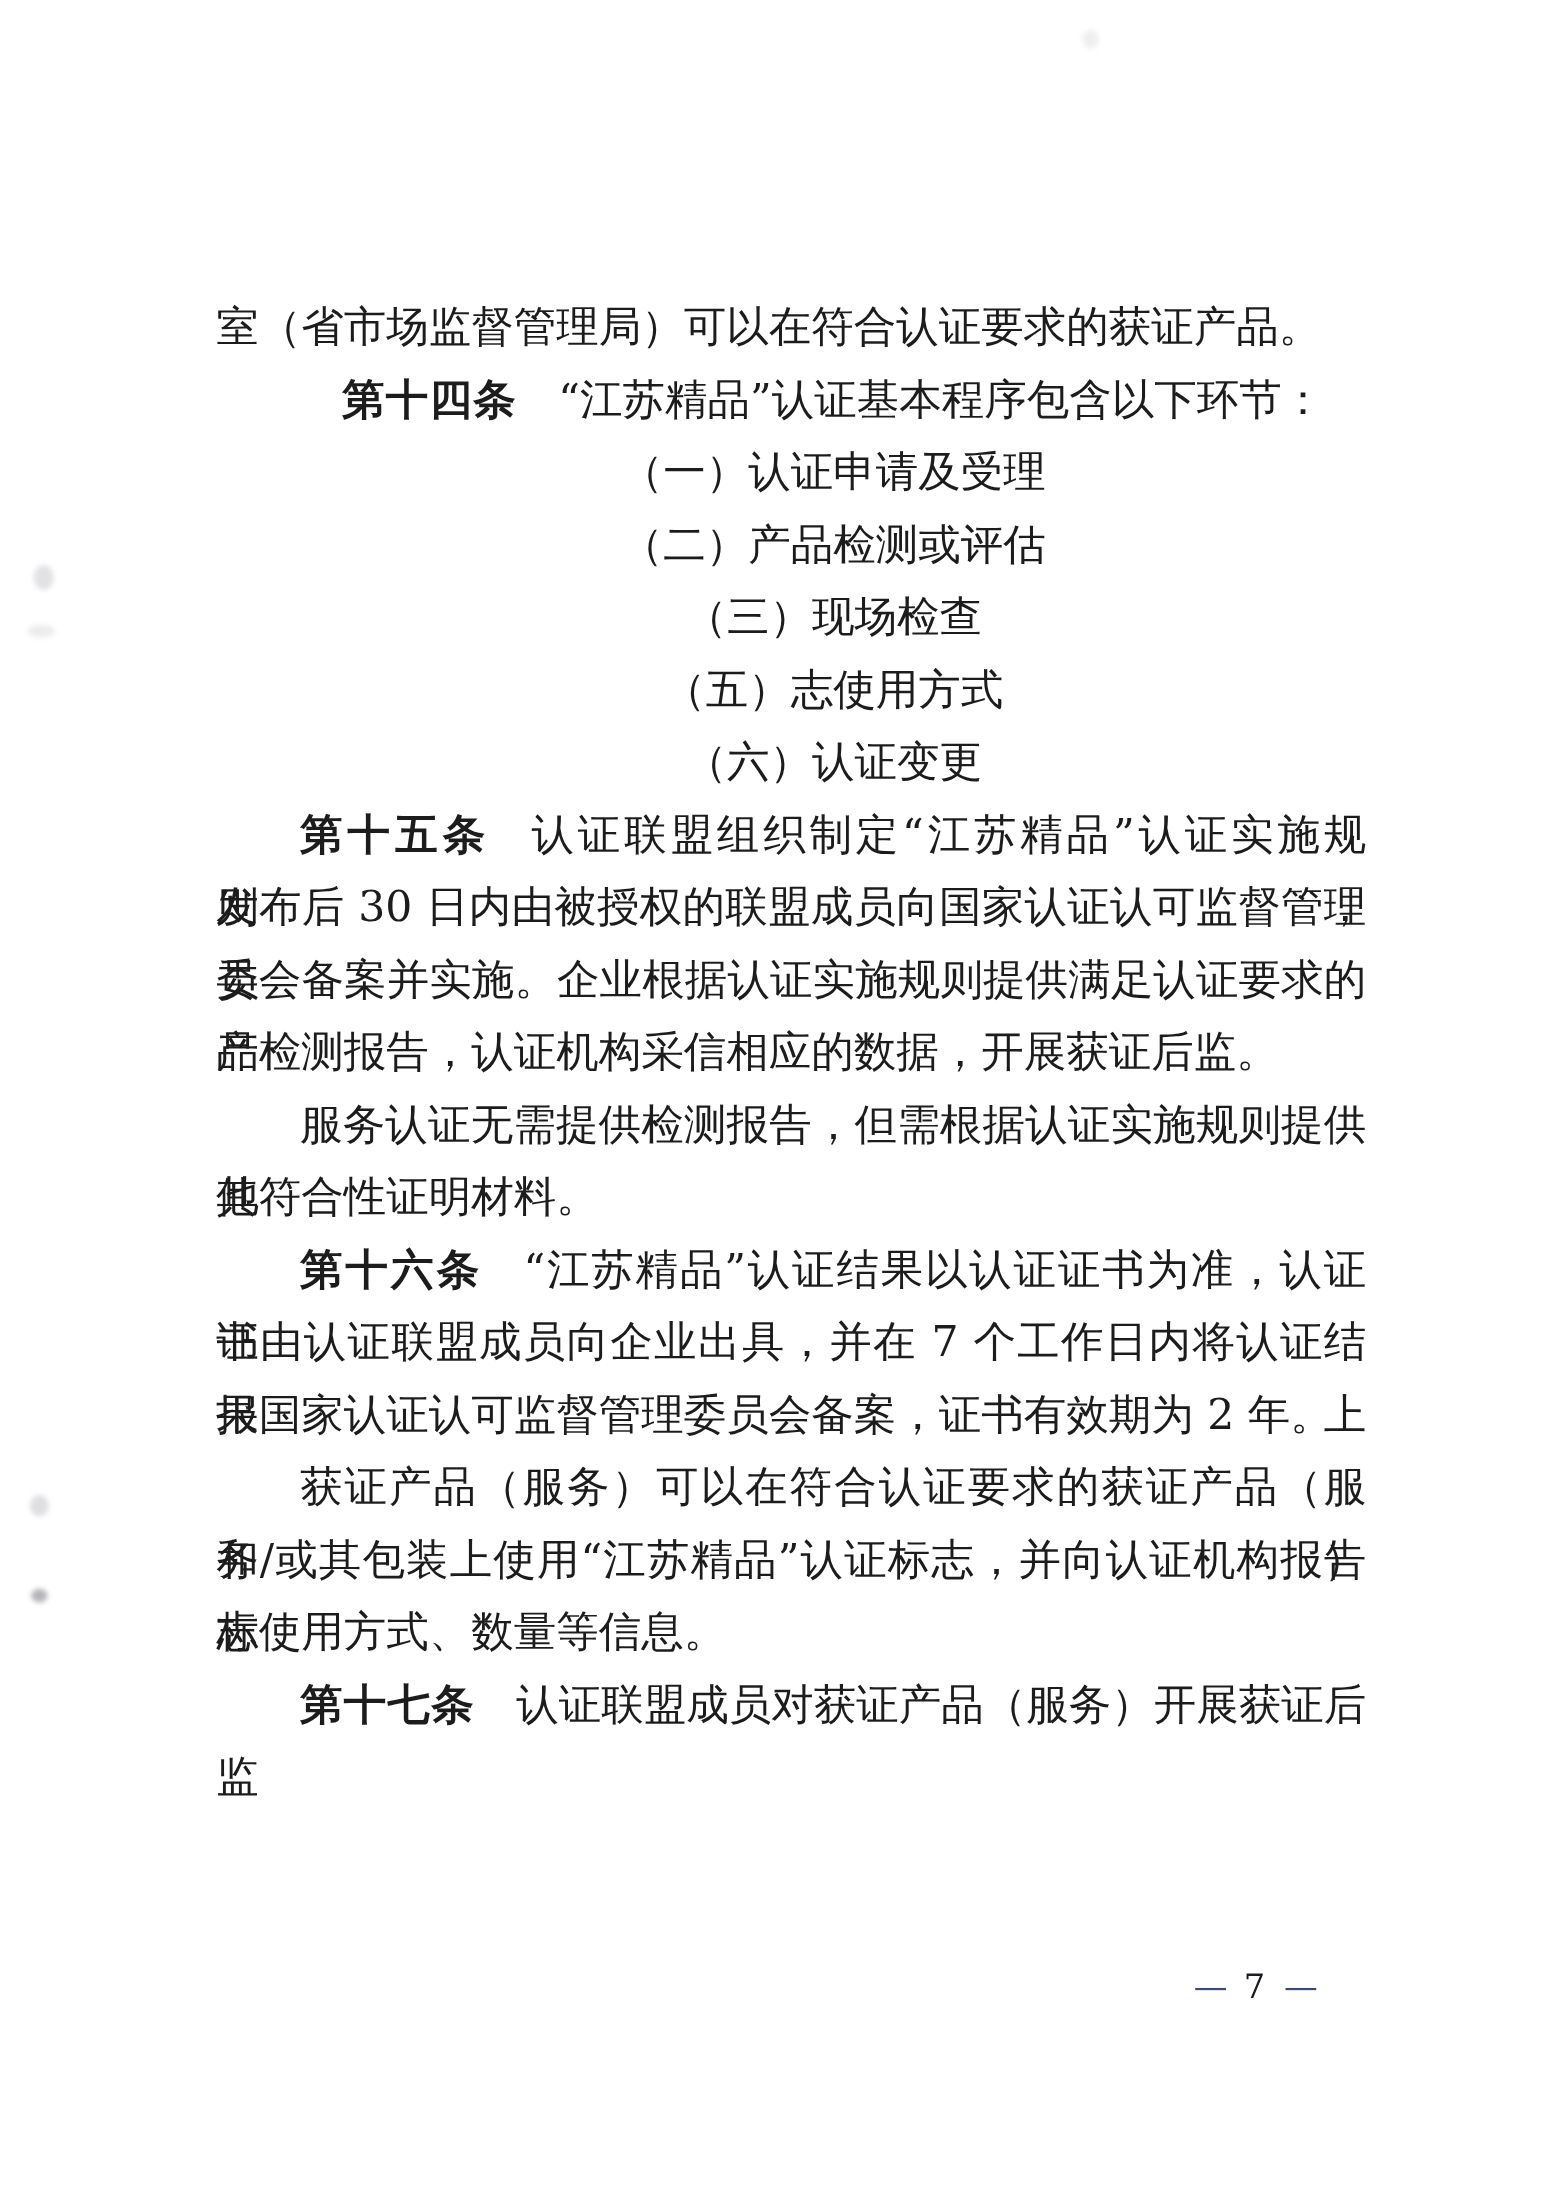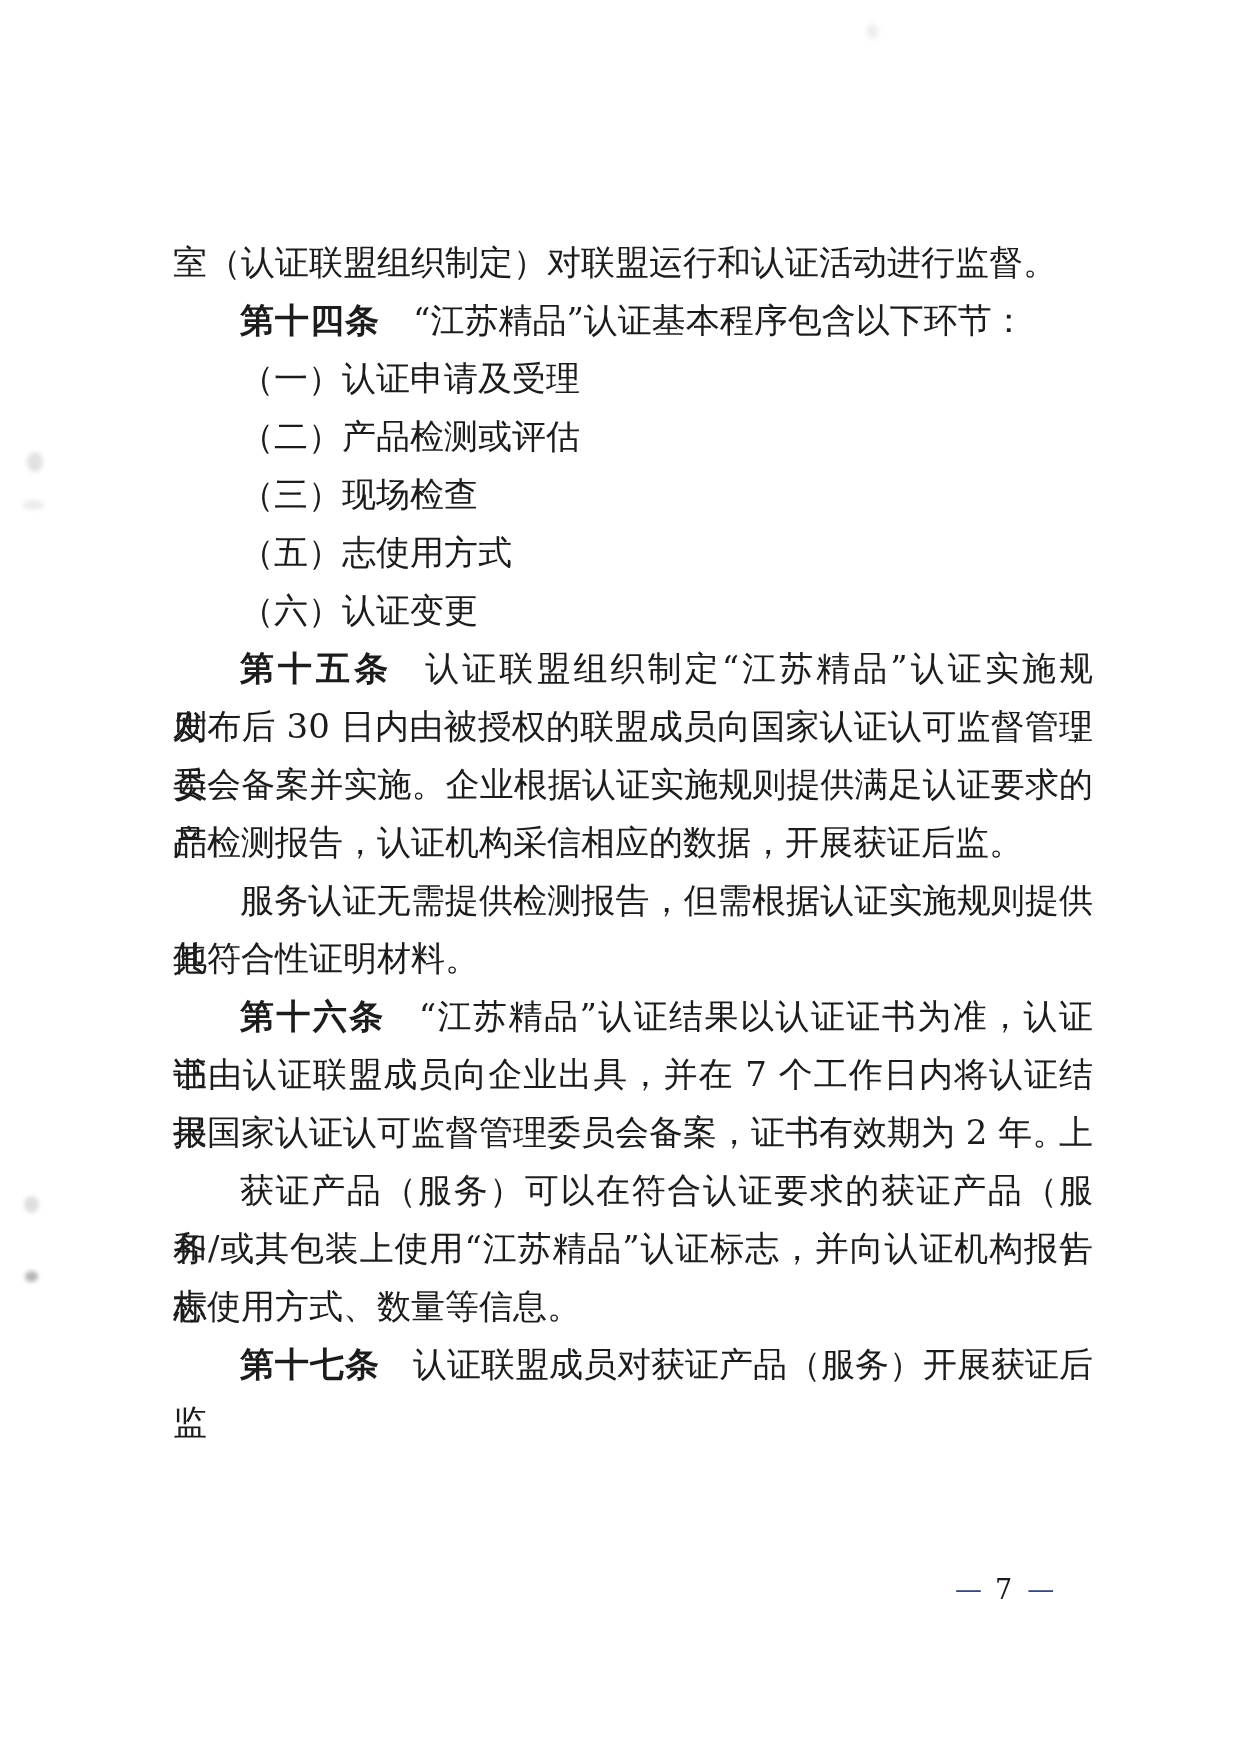--- a/index.html
+++ b/index.html
@@ -30,20 +30,21 @@
     color: #1c1c1c;
     text-align: left;
   }
   .line {
     height: 58px;
     white-space: normal;
     overflow: visible;
   }
   .indent {
     text-indent: 67px;
+    text-align: center;
   }
   
   .fill {
     text-align: justify;
     text-align-last: justify;
   }
   .term {
     font-weight: 700;
     margin-right: 33px;
     letter-spacing: 1px;
@@ -80,21 +81,21 @@
   .a4 { left: 25px;  top: 1271px; width: 13px; height: 11px; background: rgba(90,90,100,0.45); }
   .a5 { left: 866px; top: 24px;   width: 13px; height: 15px; background: rgba(190,190,195,0.25); }
 </style>
 </head>
 <body>
 
 <div class="page">
 
   <div class="content">
 
-    <div class="line">室（认证联盟组织制定）对联盟运行和认证活动进行监督。</div>
+    <div class="line">室（省市场监督管理局）可以在符合认证要求的获证产品。</div>
 
     <div class="line indent"><span class="term">第十四条</span><span>“江苏精品”认证基本程序包含以下环节：</span></div>
 
     <div class="line indent">（一）认证申请及受理</div>
     <div class="line indent">（二）产品检测或评估</div>
     <div class="line indent">（三）现场检查</div>
     <div class="line indent">（五）志使用方式</div>
     <div class="line indent">（六）认证变更</div>
 
     <div class="line indent fill"><span class="term">第十五条</span><span>认证联盟组织制定“江苏精品”认证实施规则，</span></div>

